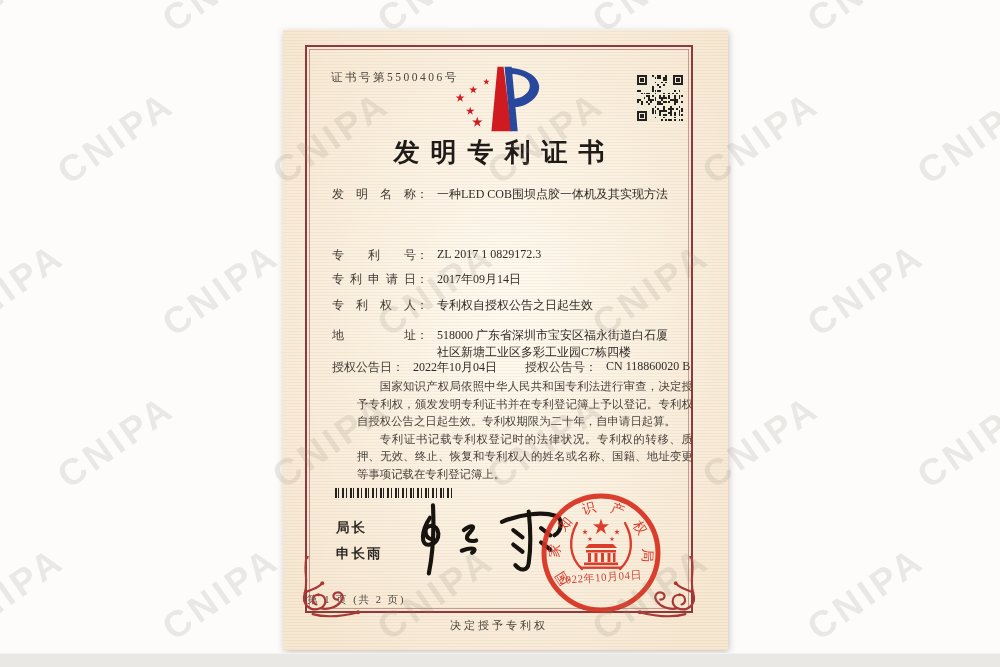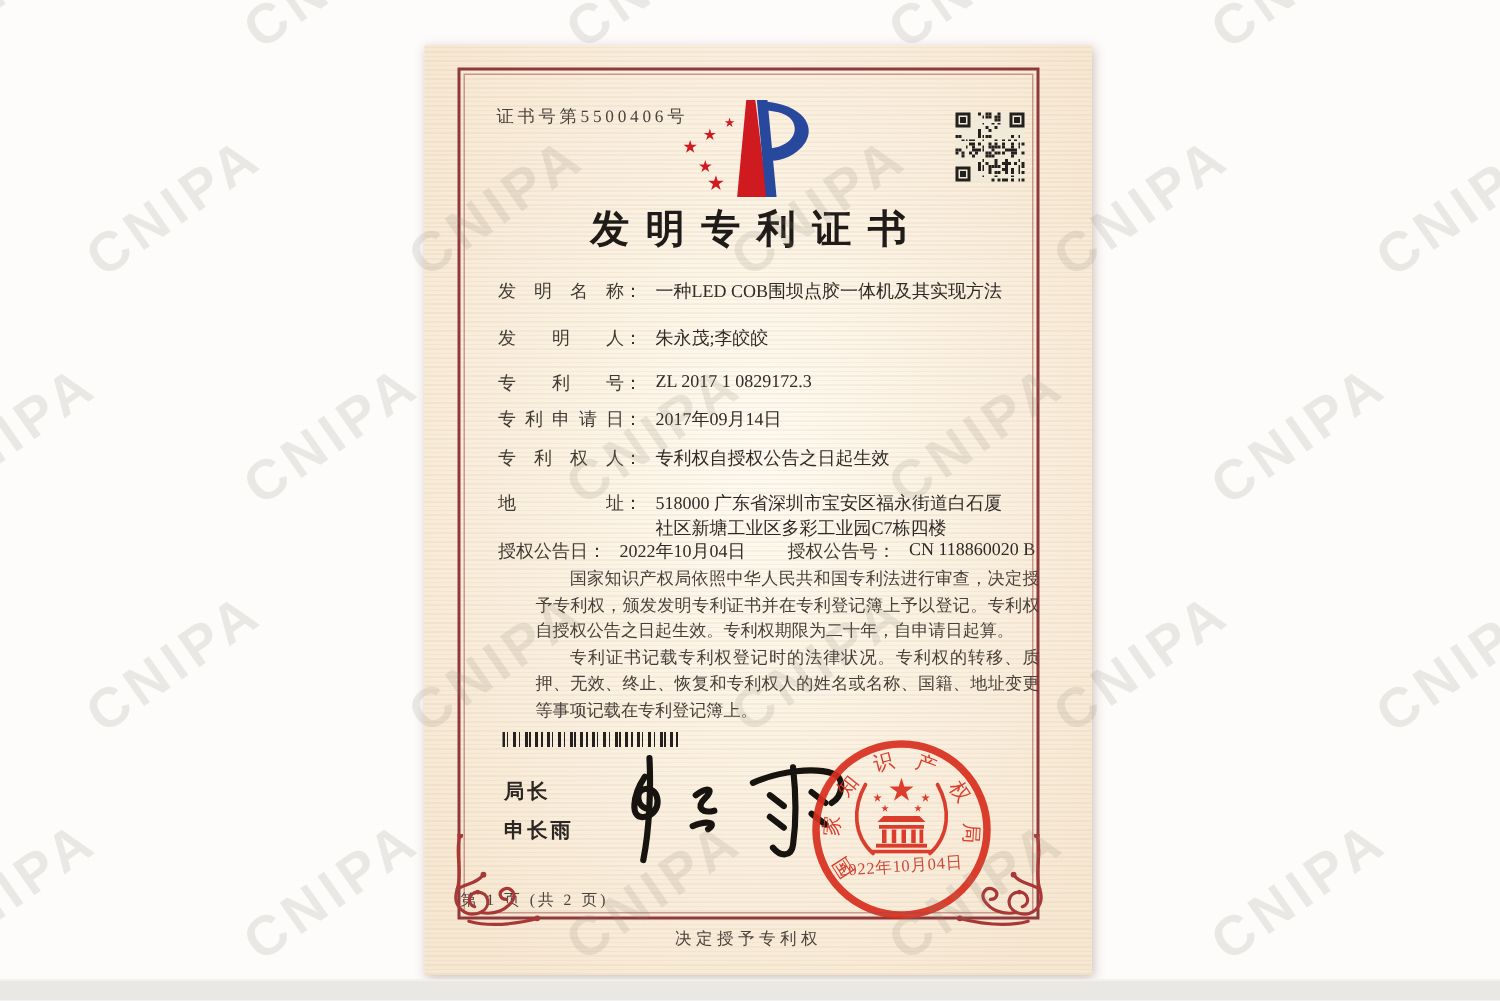--- a/index.html
+++ b/index.html
@@ -302,24 +302,20 @@
         <div class="finder" style="left: 36px; top: 0px;"></div>
         <div class="finder" style="left: 0px; top: 36px;"></div>
       </div>
 
     <div class="title">发明专利证书</div>
 
     <div class="row r0">
       <span class="f-label">发明名称</span><span class="colon">：</span>
       <span class="f-value">一种LED COB围坝点胶一体机及其实现方法</span>
     </div>
-    <div class="row r1">
-      <span class="f-label">发明人</span><span class="colon">：</span>
-      <span class="f-value">朱永茂;李皎皎</span>
-    </div>
     <div class="row r2">
       <span class="f-label">专利号</span><span class="colon">：</span>
       <span class="f-value">ZL 2017 1 0829172.3</span>
     </div>
     <div class="row r3">
       <span class="f-label">专利申请日</span><span class="colon">：</span>
       <span class="f-value">2017年09月14日</span>
     </div>
     <div class="row r4">
       <span class="f-label">专利权人</span><span class="colon">：</span>

